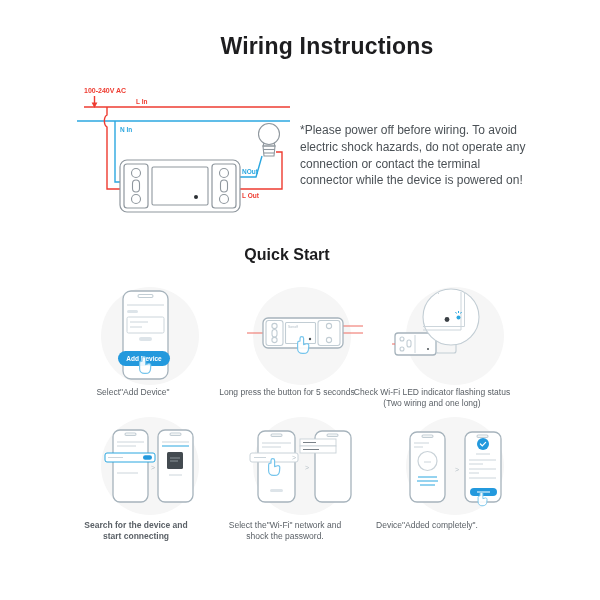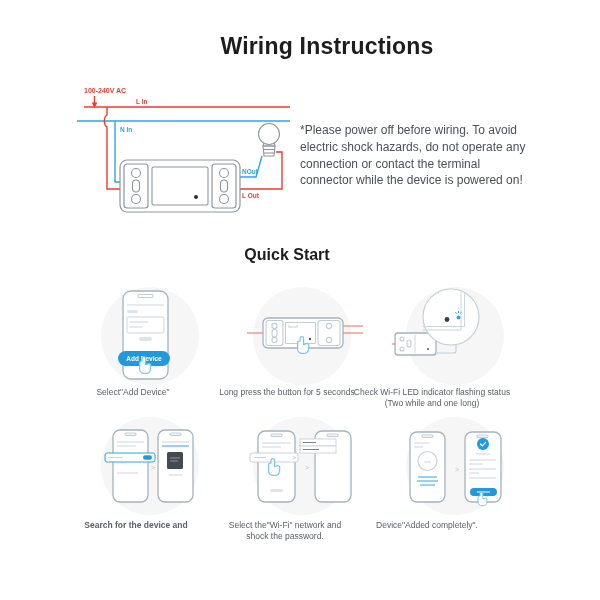--- a/index.html
+++ b/index.html
@@ -268,25 +268,26 @@
   </div>
 
   <div class="abs caption" style="left:33px;top:387px;">
     <div>Select"Add Device"</div>
   </div>
   <div class="abs caption" style="left:187px;top:387px;text-align:center;">
     <div>Long press the button for 5 seconds</div>
   </div>
   <div class="abs caption" style="left:332px;top:387px;">
     <div>Check Wi-Fi LED indicator flashing status</div>
-    <div>(Two while and one long)</div>
+    <div>(Two wiring and one long)</div>
   </div>
 
   <div class="abs caption" style="left:36px;top:520px;font-weight:bold;">
     <div>Search for the device and</div>
+    <div>start connecting</div>
   </div>
   <div class="abs caption" style="left:185px;top:520px;">
     <div>Select the"Wi-Fi" network and</div>
     <div>shock the password.</div>
   </div>
   <div class="abs caption" style="left:327px;top:520px;">
     <div>Device"Added completely".</div>
   </div>
 
 </div>

